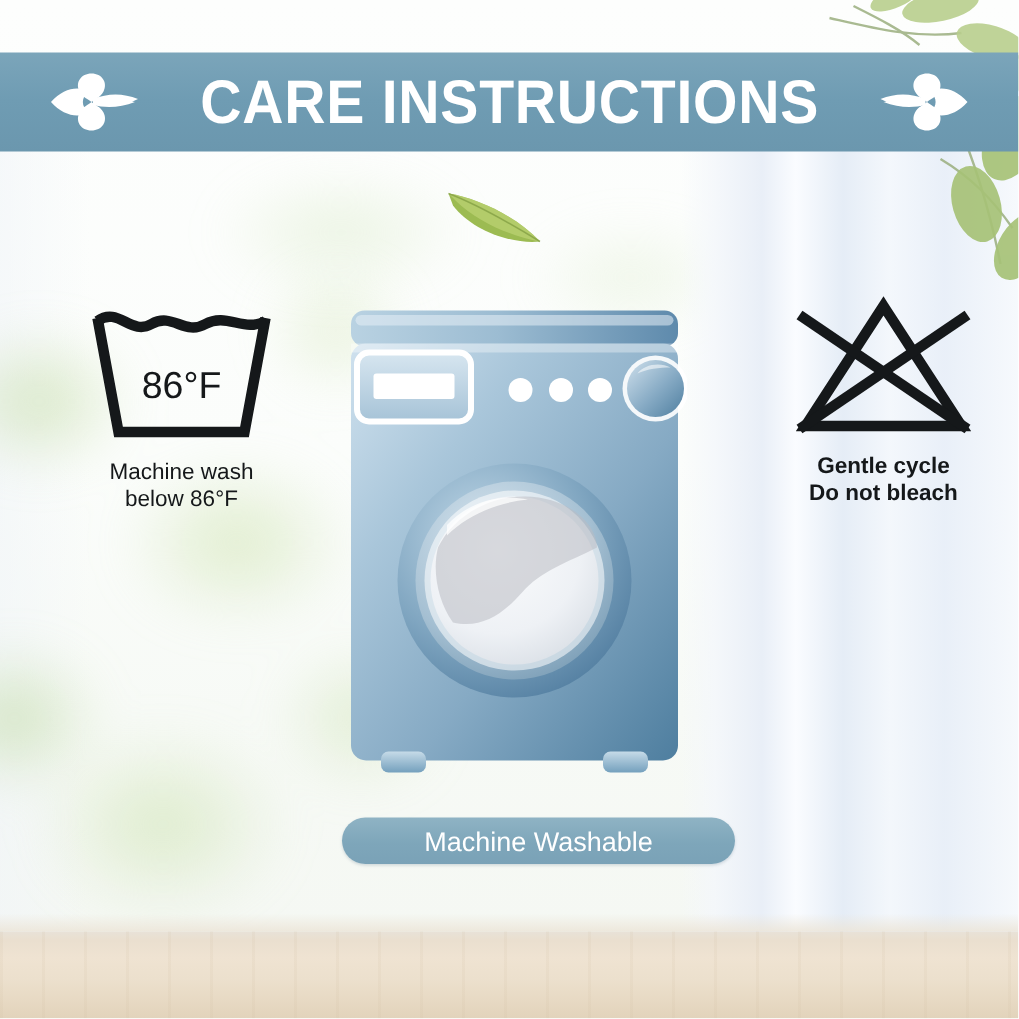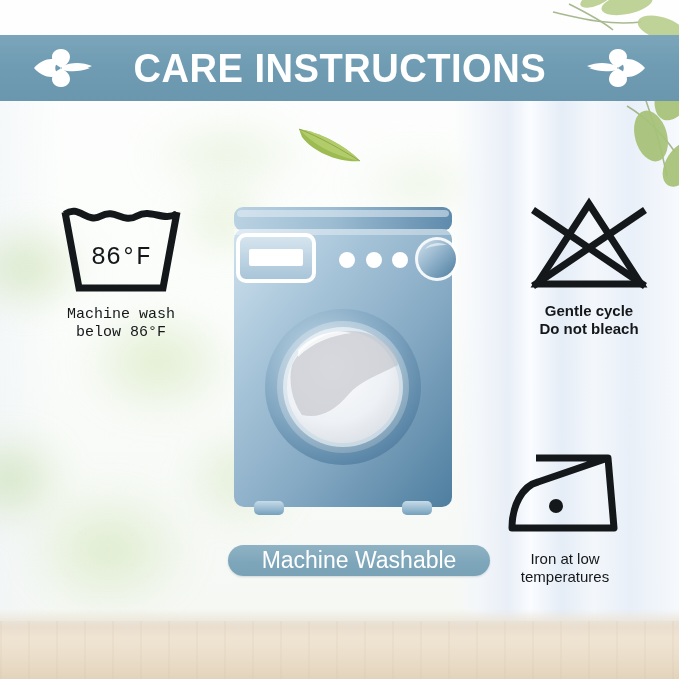--- a/index.html
+++ b/index.html
@@ -170,21 +170,21 @@
     display: block;
   }
   .care-label {
     color: #15181a;
     font-size: 15px;
     line-height: 1.18;
     margin-top: 10px;
     white-space: pre-line;
   }
 
-  #item-wash   { left: 16px;  top: 200px;  width: 210px; font-family: Liberation Mono, monospace; }
+  #item-wash   { left: 16px;  top: 200px;  width: 210px; }
   #item-bleach { left: 476px; top: 196px;  width: 226px; font-weight: bold; }
   #item-dry    { left: 16px;  top: 446px;  width: 210px; }
   #item-iron   { left: 452px; top: 448px;  width: 226px; }
 
   .tub-temp {
     position: absolute;
     left: 0;
     right: 0;
     top: 43px;
     text-align: center;
@@ -212,21 +212,21 @@
     height: 31px;
     border-radius: 16px;
     background: linear-gradient(to bottom, #8fb3c4 0%, #7ea6ba 55%, #7aa2b7 100%);
     display: flex;
     align-items: center;
     justify-content: center;
     box-shadow: 0 1px 2px rgba(90,120,140,0.25);
   }
   .badge-text {
     color: #ffffff;
-    font-size: 23px;
+    font-size: 18px;
     line-height: 1;
     white-space: nowrap;
   }
 </style>
 </head>
 <body>
 
 <div id="care-card">
 
   <div class="bg-base"></div>
@@ -385,22 +385,14 @@
     <svg class="sym" width="128" height="96" viewBox="0 0 128 96">
       <path d="M64 8 L116 88 L12 88 Z" fill="none" stroke="#15181a" stroke-width="7" stroke-linejoin="miter"></path>
       <line x1="8" y1="14" x2="120" y2="90" stroke="#15181a" stroke-width="7" stroke-linecap="butt"></line>
       <line x1="120" y1="14" x2="8" y2="90" stroke="#15181a" stroke-width="7" stroke-linecap="butt"></line>
     </svg>
     <div class="care-label">Gentle cycle
 Do not bleach</div>
   </div>
 
 
-  <div class="care-item" id="item-iron">
-    <svg class="sym" width="122" height="92" viewBox="0 0 122 92">
-      <path d="M32 10 L104 10 L110 80 L8 80 C8 58 18 38 34 34 L104 10" fill="none" stroke="#15181a" stroke-width="7" stroke-linejoin="round" stroke-linecap="butt"></path>
-      <circle cx="52" cy="58" r="7" fill="#15181a"></circle>
-    </svg>
-    <div class="care-label">Iron at low
-temperatures</div>
-  </div>
 
 </div>
 
 </body></html>

